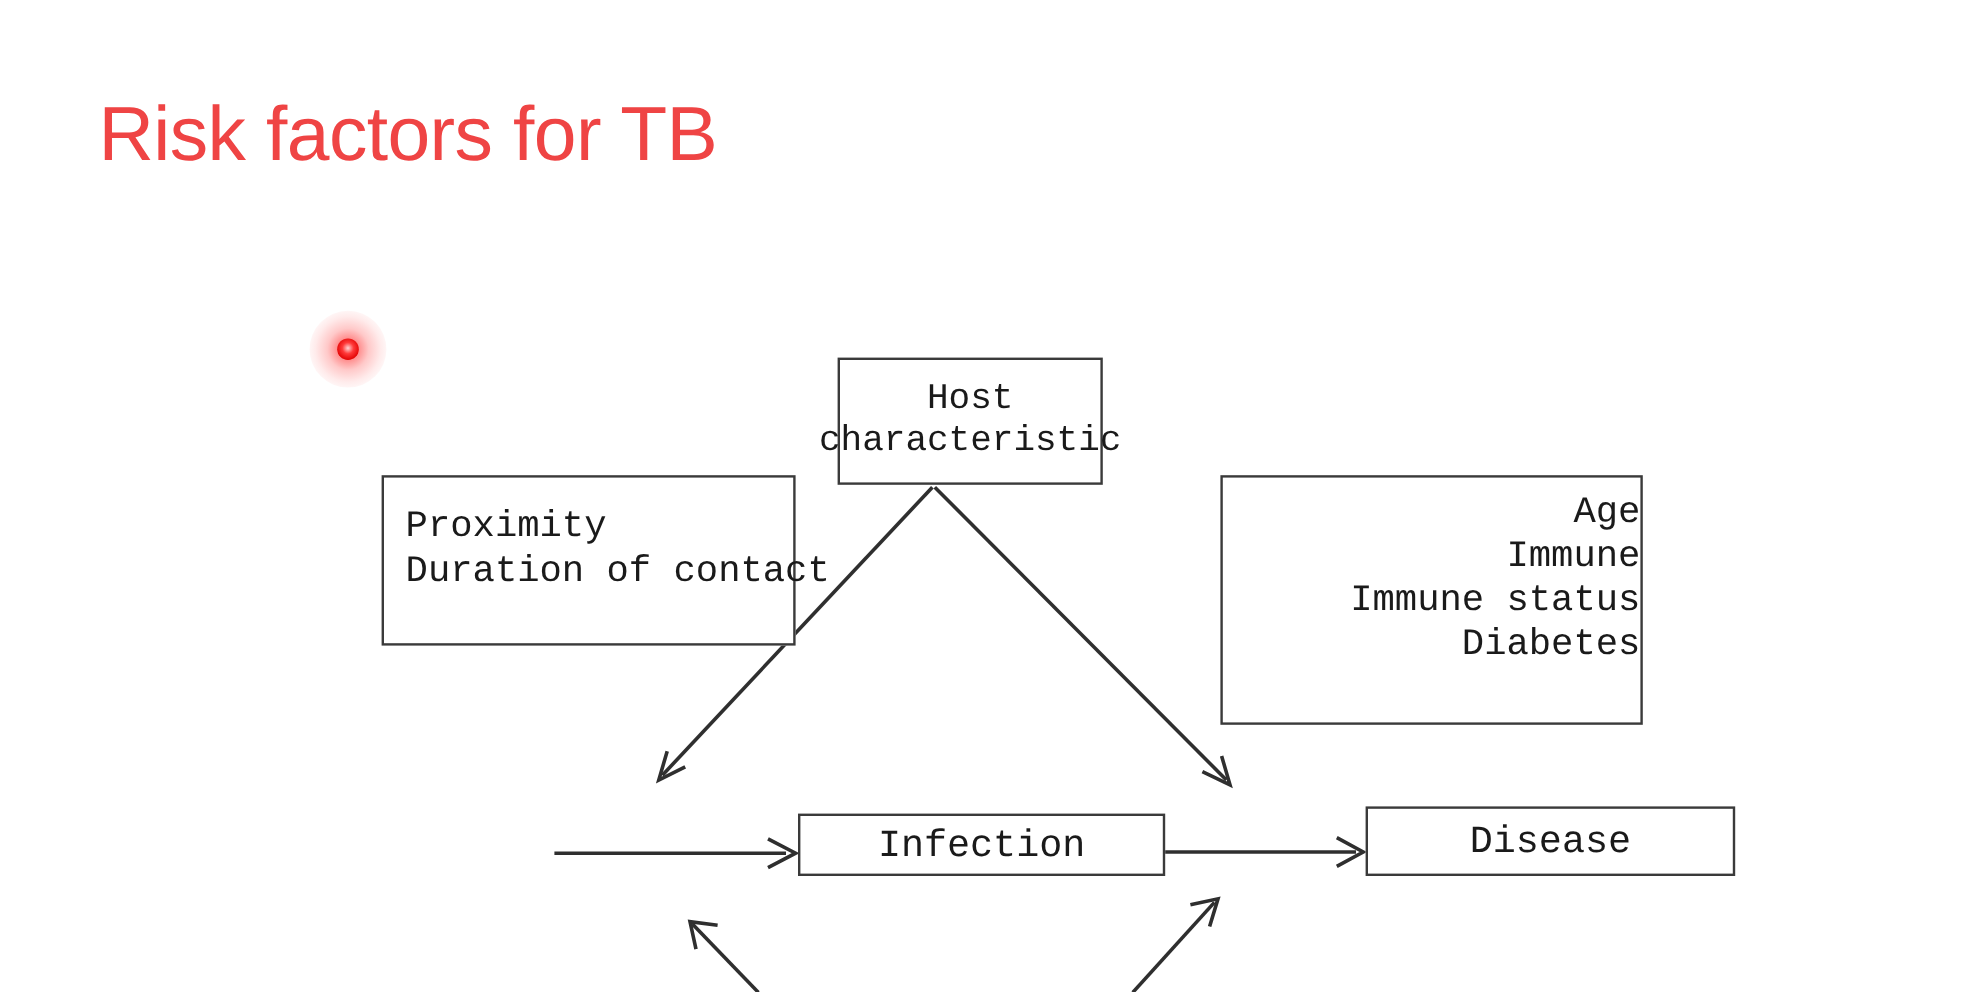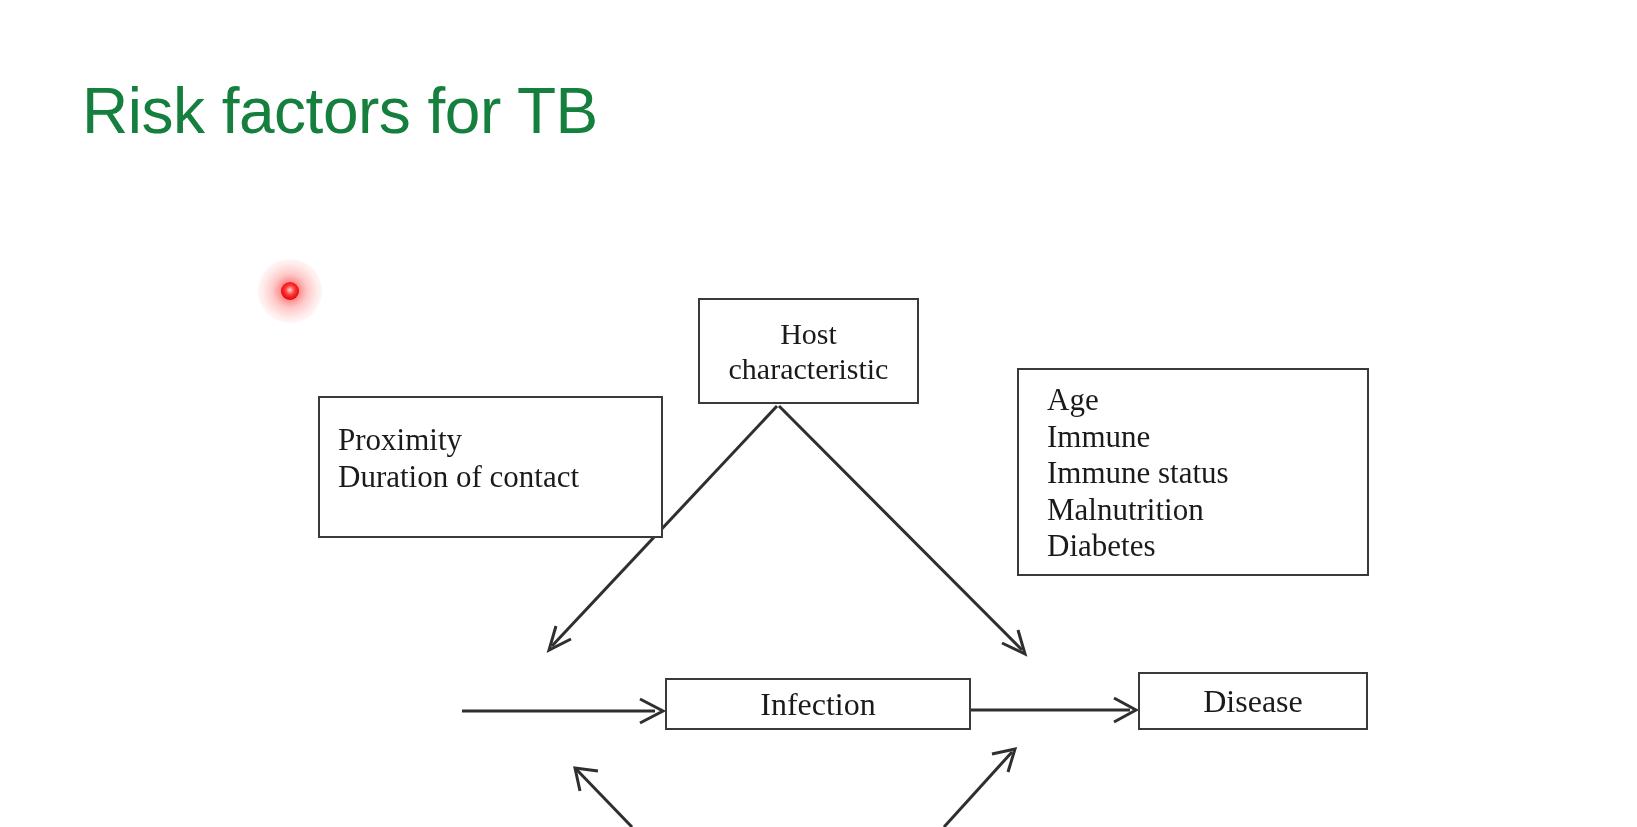--- a/index.html
+++ b/index.html
@@ -19,21 +19,21 @@
     overflow: hidden;
   }
   #slide-title {
     position: absolute;
     left: 82px;
     top: 78px;
     font-family: "Liberation Sans", sans-serif;
     font-size: 64px;
     font-weight: 400;
     line-height: 1.05;
-    color: #15803d;
+    color: #ef4444;
     letter-spacing: -0.5px;
     white-space: nowrap;
   }
   #diagram {
     position: absolute;
     left: 0;
     top: 0;
     width: 1637px;
     height: 827px;
   }
@@ -43,21 +43,21 @@
     top: 0;
     width: 1637px;
     height: 827px;
     pointer-events: none;
   }
   .node {
     position: absolute;
     box-sizing: border-box;
     border: 2px solid #3a3a3a;
     background: #ffffff;
-    font-family: Liberation Serif, serif;
+    font-family: Liberation Mono, monospace;
     color: #1a1a1a;
     z-index: 2;
   }
   .node-centered {
     display: flex;
     align-items: center;
     justify-content: center;
     text-align: center;
   }
   .node-list {
@@ -82,42 +82,43 @@
   }
   #node-host .node-line { font-size: 30px; }
   #node-exposure-factors {
     left: 318px;
     top: 396px;
     width: 345px;
     height: 142px;
   }
   #node-host-factors {
     left: 1017px;
-    top: 368px;
+    top: 396px;
     width: 352px;
     height: 208px;
+    text-align: right;
   }
   #node-exposure {
     left: 192px;
     top: 671px;
     width: 269px;
     height: 60px;
     font-size: 32px;
   }
   #node-infection {
     left: 665px;
     top: 678px;
     width: 306px;
     height: 52px;
     font-size: 32px;
   }
   #node-disease {
     left: 1138px;
     top: 672px;
-    width: 230px;
+    width: 308px;
     height: 58px;
     font-size: 32px;
   }
   #laser-dot {
     position: absolute;
     left: 290px;
     top: 291px;
     width: 0;
     height: 0;
     z-index: 20;
@@ -188,21 +189,20 @@
 
     <div class="node node-pad" id="node-exposure-factors">
       <span class="node-line">Proximity</span>
       <span class="node-line">Duration of contact</span>
     </div>
 
     <div class="node node-list" id="node-host-factors">
       <span class="node-line">Age</span>
       <span class="node-line">Immune</span>
       <span class="node-line">Immune status</span>
-      <span class="node-line">Malnutrition</span>
       <span class="node-line">Diabetes</span>
     </div>
 
 
     <div class="node node-centered" id="node-infection">
       <span>Infection</span>
     </div>
 
     <div class="node node-centered" id="node-disease">
       <span>Disease</span>

